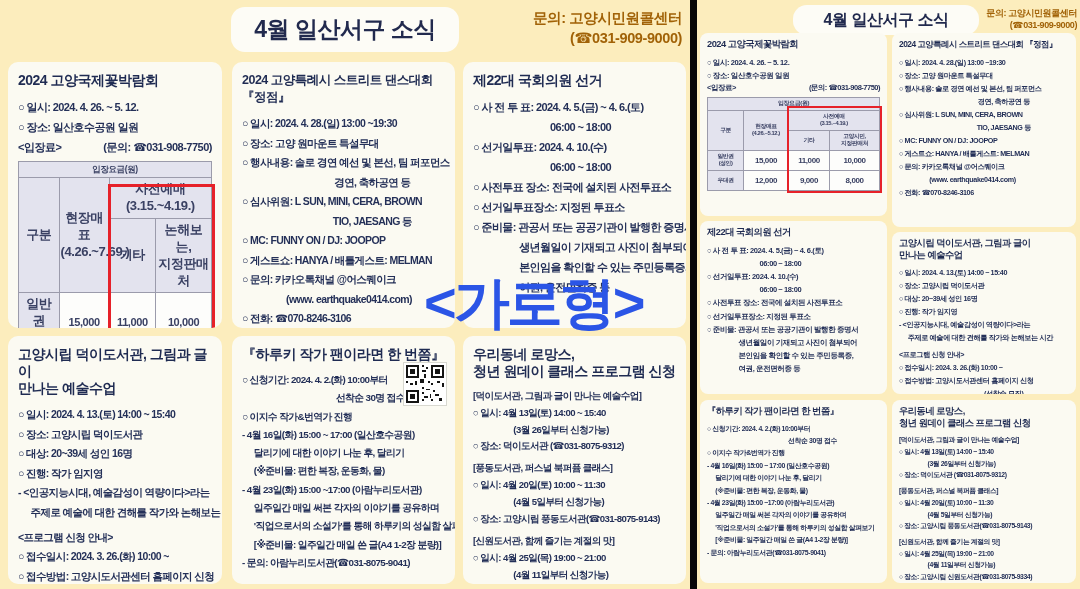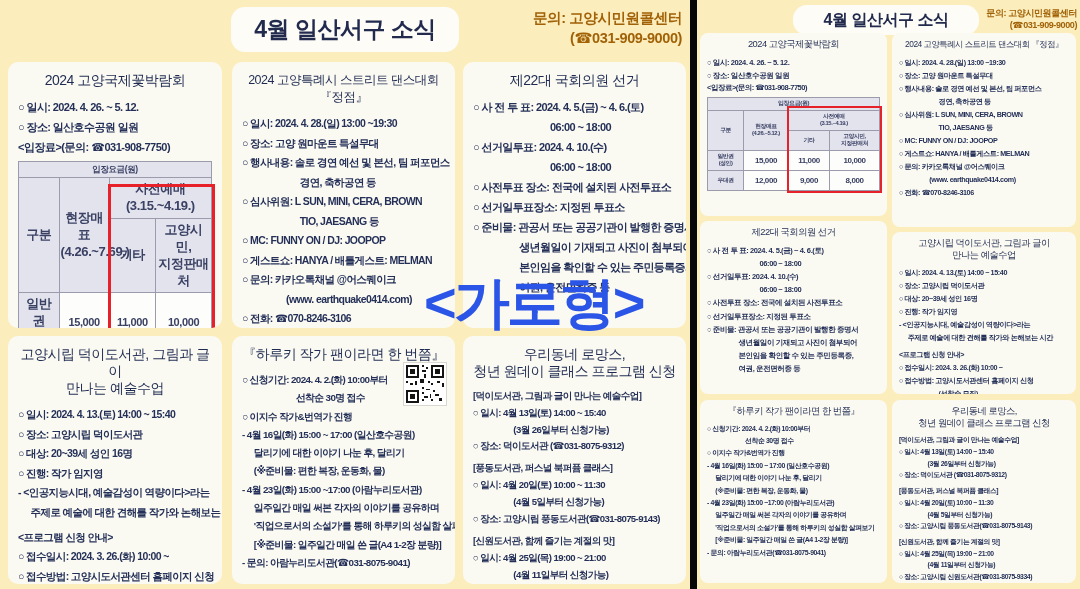--- a/index.html
+++ b/index.html
@@ -11,31 +11,31 @@
   #panel-h { left:0; width:690px; }
   #panel-v { left:697px; width:383px; }
   #divider { position:absolute; left:690px; top:0; width:7px; height:589px; background:#070707; }
 
   .pill { position:absolute; background:#fdfcf6; border-radius:14px; display:flex; align-items:center; justify-content:center;
           font-weight:800; color:#222a4e; letter-spacing:-0.5px; }
   .contact { position:absolute; text-align:right; font-weight:800; color:#a16207; letter-spacing:-0.4px; }
 
   .card { position:absolute; background:#fbfaf2; border-radius:10px; padding:8px 10px 6px; color:#243058;
           font-weight:700; overflow:hidden; }
-  .card-title { text-align:center; font-size:14px; line-height:17px; letter-spacing:-0.5px; color:#1f2b52;
-                margin:2px 0 8px; white-space:pre-line; font-weight:400; }
+  .card-title { text-align:left; font-size:14px; line-height:17px; letter-spacing:-0.5px; color:#1f2b52;
+                margin:2px 0 8px; white-space:pre-line; font-weight:700; }
   .t-sm { font-size:12.5px; }
   .ln { font-size:11px; line-height:20px; letter-spacing:-0.6px; white-space:nowrap; }
   .fs-m .ln { font-size:10.5px; line-height:19.5px; }
   .fs-s .ln { font-size:9.8px; line-height:18.3px; }
   .fs-xs .ln { font-size:9.6px; line-height:16.8px; }
-  .ind1 { margin-left:1.2em; } .ind2 { margin-left:4.2em; } .ind3 { margin-left:5.5em; } .ind4 { margin-left:7em; }
+  .ind1 { margin-left:1.2em; } .ind2 { margin-left:4.2em; } .ind3 { margin-left:5.5em;text-align:center; } .ind4 { margin-left:7em; }
   .gap { margin-top:0.55em; }
 
-  .fee-row { display:flex; font-size:11px; letter-spacing:-0.5px; margin:3px 0 6px; }
+  .fee-row { display:flex; justify-content:space-between; font-size:11px; letter-spacing:-0.5px; margin:3px 0 6px; }
   .tblwrap { position:relative; }
   table.fee { width:100%; border-collapse:collapse; table-layout:fixed; }
   .fee td { border:1px solid #9b9bab; text-align:center; vertical-align:middle; background:#fdfdfb; color:#3a4163;
             font-weight:700; letter-spacing:-0.4px; font-size:10.5px; padding:3px 1px; }
   .fee td.h { background:#e3e3ee; white-space:pre-line; font-size:13px; line-height:1.3; }
   .fee td.cap { font-size:8.5px; padding:2px;margin-left:40px; }
   .fee td.num { font-size:11px; padding:8px 0; }
   .redbox { position:absolute; left:46.5%; right:-3px; top:10%; bottom:-3px; border:3px solid #e62129; pointer-events:none; }
 
   
@@ -97,21 +97,21 @@
               </tr>
           <tr>
             <td class="h" rowspan="2">구분</td>
             <td class="h" rowspan="2">현장매표
 (4.26.~7.69.)</td>
             <td class="h" colspan="2">사전예매
 (3.15.~4.19.)</td>
           </tr>
           <tr>
             <td class="h">기타</td>
-            <td class="h">고양시민,
+            <td class="h">논해보는,
 지정판매처</td>
           </tr>
           <tr>
             <td class="h">일반권
 (성인)</td>
             <td class="num">15,000</td>
             <td class="num">11,000</td>
             <td class="num">10,000</td>
           </tr>
           <tr>

